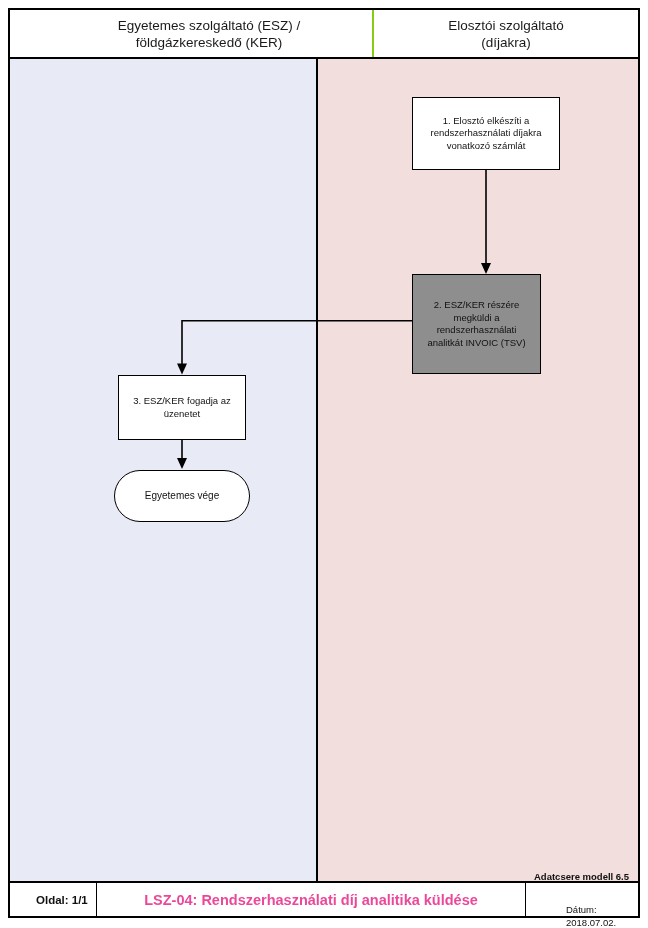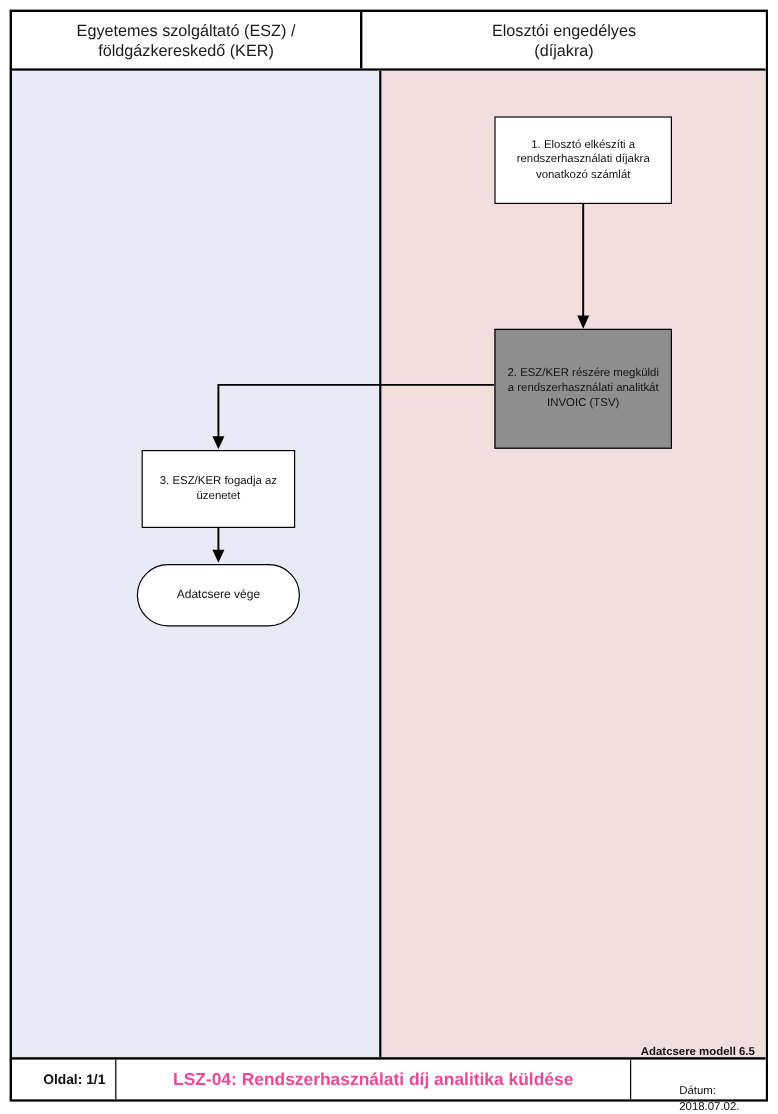--- a/index.html
+++ b/index.html
@@ -45,22 +45,23 @@
     align-items: center;
     justify-content: center;
     text-align: center;
     font-size: 13.5px;
     line-height: 17px;
     color: #1a1a1a;
     box-sizing: border-box;
     padding: 0 6px;
   }
   #lane-header-left {
-    width: 292px;
-    border-right: 2px solid #000000;
+    width: 328px;
+    border-right: 2px solid #84cc16;
+    margin-left: 36px;
   }
   #lane-header-right {
     flex: 1;
   }
 
   
   #lane-body {
     position: absolute;
     left: 0;
     top: 49px;
@@ -113,21 +114,21 @@
   }
   .node.terminator {
     border: 1.6px solid #000000;
     background: #ffffff;
     border-radius: 999px;
     font-size: 10px;
   }
 
   
   #node-invoice-prepare { left: 402px; top: 38px;  width: 148px; height: 73px; }
-  #node-send-analytics  { left: 402px; top: 215px; width: 148px; height: 100px; }
+  #node-send-analytics  { left: 402px; top: 215px; width: 129px; height: 100px; }
   #node-receive-message { left: 108px; top: 316px; width: 128px; height: 65px; }
   #node-process-end     { left: 104px; top: 411px; width: 136px; height: 52px; }
 
   
   #connector-svg {
     position: absolute;
     left: 0; top: 0;
     width: 100%;
     height: 100%;
     overflow: visible;
@@ -204,21 +205,21 @@
 
   <div id="lane-header-row">
     <div class="lane-header" id="lane-header-left">
       <div>
         <div>Egyetemes szolgáltató (ESZ) /</div>
         <div>földgázkereskedő (KER)</div>
       </div>
     </div>
     <div class="lane-header" id="lane-header-right">
       <div>
-        <div>Elosztói engedélyes</div>
+        <div>Elosztói szolgáltató</div>
         <div>(díjakra)</div>
       </div>
     </div>
   </div>
 
   <div id="lane-body">
     <div id="lane-left" style="background: rgb(232, 235, 245);"></div>
     <div id="lane-right" style="background: rgb(242, 222, 220);"></div>
   </div>
 
@@ -248,21 +249,21 @@
 
     <div class="node process-grey" id="node-send-analytics" style="background: rgb(142, 142, 142);">
       <span>2. ESZ/KER részére megküldi a rendszerhasználati analitkát INVOIC (TSV)</span>
     </div>
 
     <div class="node process" id="node-receive-message" style="background: rgb(255, 255, 255); justify-content: center;">
       <span>3. ESZ/KER fogadja az üzenetet</span>
     </div>
 
     <div class="node terminator" id="node-process-end" style="background: rgb(255, 255, 255);">
-      <span>Adatcsere vége</span>
+      <span>Egyetemes vége</span>
     </div>
 
   </div>
 
   <div id="footer-row">
     <div id="footer-page">Oldal: 1/1</div>
     <div id="footer-title">LSZ-04: Rendszerhasználati díj analitika küldése</div>
     <div id="footer-meta">
       <div id="footer-model">Adatcsere modell 6.5</div>
       <div id="footer-date">Dátum: 2018.07.02.</div>

